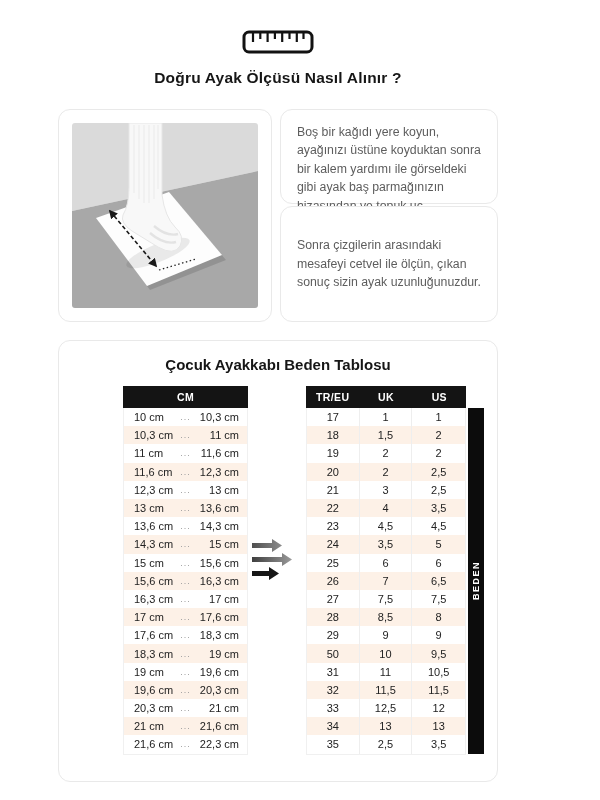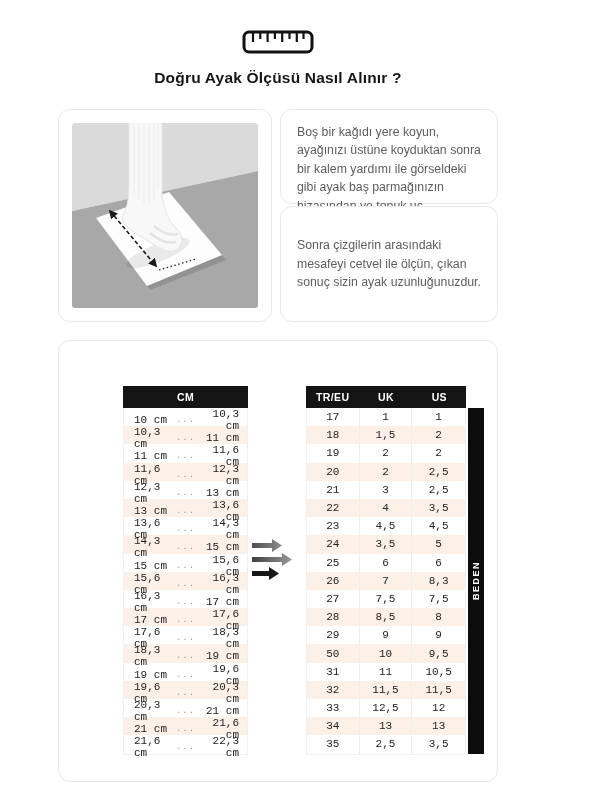--- a/index.html
+++ b/index.html
@@ -26,21 +26,21 @@
   
   .table-card { position:relative; margin:18px 58px 0; height:442px;
     border:1px solid #e9e9e9; border-radius:12px; background:#fff; }
   .table-card h2 { text-align:center; padding-top:15px; font-size:15px; font-weight:700; color:#161616; }
 
   .thead { background:#141414; color:#fff; height:22px; display:flex; align-items:center;
     justify-content:center; font-size:10.5px; font-weight:600; letter-spacing:.4px; }
   .thead.grid3 { display:grid; grid-template-columns:1fr 1fr 1fr; }
   .thead.grid3 span { text-align:center; }
 
-  .tbody { border:1px solid #f0f0f0; border-top:none;font-family:Liberation Mono, monospace; }
+  .tbody { border:1px solid #f0f0f0; border-top:none; }
   .trow { height:18.2px; font-size:11px; font-weight:500; color:#222; }
   .trow:nth-of-type(even) { background:#fdf1e7; }
 
   .cm-table { position:absolute; left:64px; top:45px; width:125px; }
   .cm-row { display:grid; grid-template-columns:1fr 22px 1fr; align-items:center; }
   .cm-row .from { padding-left:10px; text-align:left; }
   .cm-row .sep  { text-align:center; color:#9a9a9a; font-size:9px; letter-spacing:1px; }
   .cm-row .to   { padding-right:8px; text-align:right; }
 
   .size-table { position:absolute; left:247px; top:45px; width:160px; }
@@ -120,20 +120,21 @@
       <div class="card txt-card1">
         <p class="para">Boş bir kağıdı yere koyun, ayağınızı üstüne koyduktan sonra bir kalem yardımı ile görseldeki gibi ayak baş parmağınızın hizasından ve topuk uç hizanızdan düz şekilde çizin.</p>
       </div>
       <div class="card txt-card2">
         <p class="para">Sonra çizgilerin arasındaki mesafeyi cetvel ile ölçün, çıkan sonuç sizin ayak uzunluğunuzdur.</p>
       </div>
     </div>
   </div>
 
   <div class="table-card">
+    <h2>Çocuk Ayakkabı Beden Tablosu</h2>
 
     <div class="cm-table">
       <div class="thead">CM</div>
       <div class="tbody">
 
       <div class="trow cm-row">
             <span class="from">10 cm</span>
             <span class="sep">...</span>
             <span class="to">10,3 cm</span>
           </div>
@@ -295,21 +296,21 @@
             <span class="cell">5</span>
           </div>
           <div class="trow size-row">
             <span class="cell">25</span>
             <span class="cell">6</span>
             <span class="cell">6</span>
           </div>
           <div class="trow size-row">
             <span class="cell">26</span>
             <span class="cell">7</span>
-            <span class="cell">8,3</span>
+            <span class="cell">6,5</span>
           </div>
           <div class="trow size-row">
             <span class="cell">27</span>
             <span class="cell">7,5</span>
             <span class="cell">7,5</span>
           </div>
           <div class="trow size-row">
             <span class="cell">28</span>
             <span class="cell">8,5</span>
             <span class="cell">8</span>

